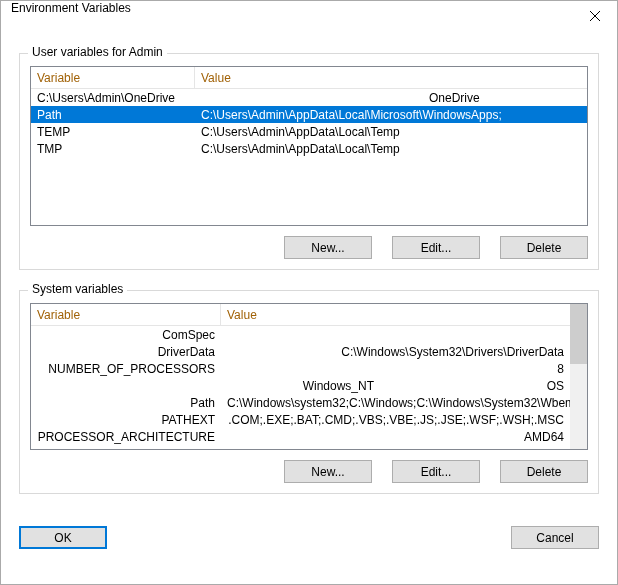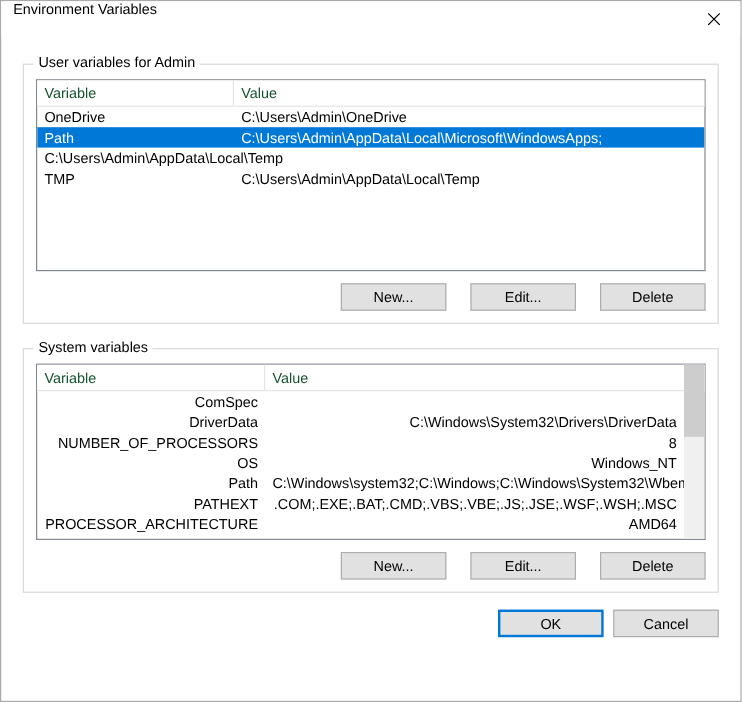--- a/index.html
+++ b/index.html
@@ -55,21 +55,21 @@
   .listheader {
     display: flex;
     background: #fff;
     border-bottom: 1px solid #e5e5e5;
     height: 22px;
     align-items: center;
   }
   .listheader .col {
     padding: 0 6px;
     font-size: 12px;
-    color: #14532d;
+    color: #a16207;
   }
   .listheader .col.var { width: 164px; border-right: 1px solid #e5e5e5; height: 100%; display:flex; align-items:center;}
   .listheader .col.val { flex: 1; }
   .listbody {
     overflow: hidden;
   }
   .row {
     display: flex;
     height: 17px;
     align-items: center;
@@ -107,23 +107,23 @@
     font-size: 12px;
     cursor: pointer;
     padding: 0;
   }
   button.win.default {
     border: 2px solid #0078d7;
     background: #e1e1e1;
   }
   .dlgbtns {
     display: flex;
-    justify-content: flex-end;
-    gap: 8px;
-    margin-top: 14px;
+    justify-content: space-between;
+    gap: 20px;
+    margin-top: 32px;
   }
   .user-list { height: 160px; }
   .sys-list { height: 147px; }
 </style>
 </head>
 <body>
 
 <div class="titlebar">
   <div class="title">Environment Variables</div>
   <div class="close">
@@ -138,28 +138,29 @@
   <div class="groupbox">
     <div class="legend">User variables for Admin</div>
 
     <div class="listwrap user-list">
       <div class="listheader">
         <div class="col var">Variable</div>
         <div class="col val">Value</div>
       </div>
       <div class="listbody" id="user-rows">
           <div class="row">
+            <div class="cell val">C:\Users\Admin\OneDrive</div>
             <div class="cell var">OneDrive</div>
-            <div class="cell val">C:\Users\Admin\OneDrive</div>
           </div>
           <div class="row selected">
             <div class="cell var">Path</div>
             <div class="cell val">C:\Users\Admin\AppData\Local\Microsoft\WindowsApps;</div>
           </div>
           <div class="row">
+            <div class="cell var">TEMP</div>
             <div class="cell val">C:\Users\Admin\AppData\Local\Temp</div>
           </div>
           <div class="row">
             <div class="cell var">TMP</div>
             <div class="cell val">C:\Users\Admin\AppData\Local\Temp</div>
           </div>
         </div>
     </div>
 
     <div class="btnrow">
@@ -183,22 +184,22 @@
           </div>
           <div class="row">
             <div class="cell var" style="width: 190px;">DriverData</div>
             <div class="cell val">C:\Windows\System32\Drivers\DriverData</div>
           </div>
           <div class="row">
             <div class="cell var" style="width: 190px;">NUMBER_OF_PROCESSORS</div>
             <div class="cell val">8</div>
           </div>
           <div class="row">
+            <div class="cell val">Windows_NT</div>
             <div class="cell var" style="width: 190px;">OS</div>
-            <div class="cell val">Windows_NT</div>
           </div>
           <div class="row">
             <div class="cell var" style="width: 190px;">Path</div>
             <div class="cell val">C:\Windows\system32;C:\Windows;C:\Windows\System32\Wbem;...</div>
           </div>
           <div class="row">
             <div class="cell var" style="width: 190px;">PATHEXT</div>
             <div class="cell val">.COM;.EXE;.BAT;.CMD;.VBS;.VBE;.JS;.JSE;.WSF;.WSH;.MSC</div>
           </div>
           <div class="row">

